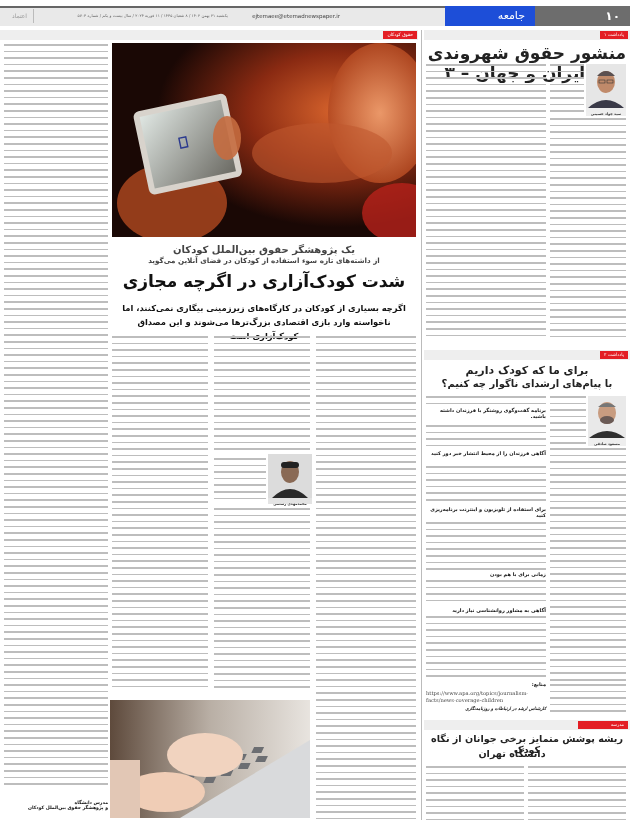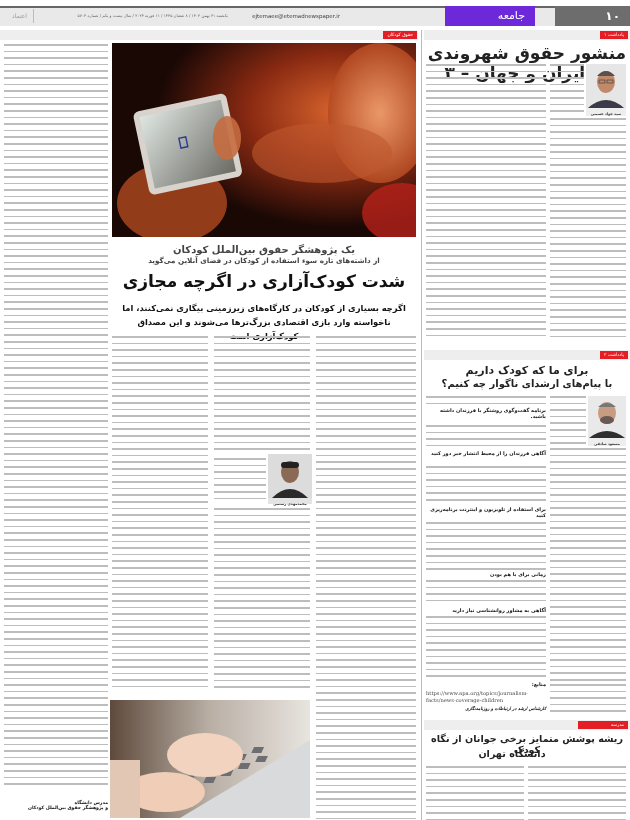--- a/index.html
+++ b/index.html
@@ -2,22 +2,22 @@
 <html><head>
 <meta charset="utf-8">
 <style>
   * { box-sizing: border-box; margin: 0; padding: 0; }
   html, body { width: 630px; height: 820px; background: #fff; overflow: hidden; }
   body { font-family: "DejaVu Sans", sans-serif; color: #333; position: relative; }
   .abs { position: absolute; }
 
   
   #topbar { left: 0; top: 6px; width: 630px; height: 20px; background: #e9e9e9; border-top: 2px solid #666; }
-  #page-num { right: 0; top: 6px; width: 75px; height: 20px; background: #6d6d6d; color: #fff; font-size: 12px; font-weight: bold; text-align: right; padding-right: 10px; line-height: 20px; }
-  #section-tab { right: 95px; top: 6px; width: 90px; height: 20px; background: #6d28d9; color: #fff; font-size: 11px; text-align: right; padding-right: 10px; line-height: 20px; }
+  #page-num { right: 0; top: 6px; width: 95px; height: 20px; background: #6d6d6d; color: #fff; font-size: 12px; font-weight: bold; text-align: right; padding-right: 10px; line-height: 20px; }
+  #section-tab { right: 95px; top: 6px; width: 90px; height: 20px; background: #1d4ed8; color: #fff; font-size: 11px; text-align: right; padding-right: 10px; line-height: 20px; }
   #email { left: 240px; top: 6px; width: 100px; height: 20px; font-size: 5.5px; line-height: 20px; color: #444; font-family: "DejaVu Sans", sans-serif; direction: ltr; text-align: right; }
   #dateline { left: 38px; top: 6px; width: 190px; height: 20px; font-size: 4px; line-height: 20px; color: #666; direction: rtl; text-align: right; }
   #logo { left: 6px; top: 9px; width: 28px; height: 14px; font-size: 6px; color: #999; line-height: 14px; text-align: center; border-right: 1px solid #bbb; }
 
   
   .strip { height: 10px; background: #eee; }
   .redtag { background: #e31e24; color: #fff; font-size: 4.5px; line-height: 8px; padding: 0 4px; direction: rtl; }
 
   .col-rule { width: 1px; background: #bbb; }
 

